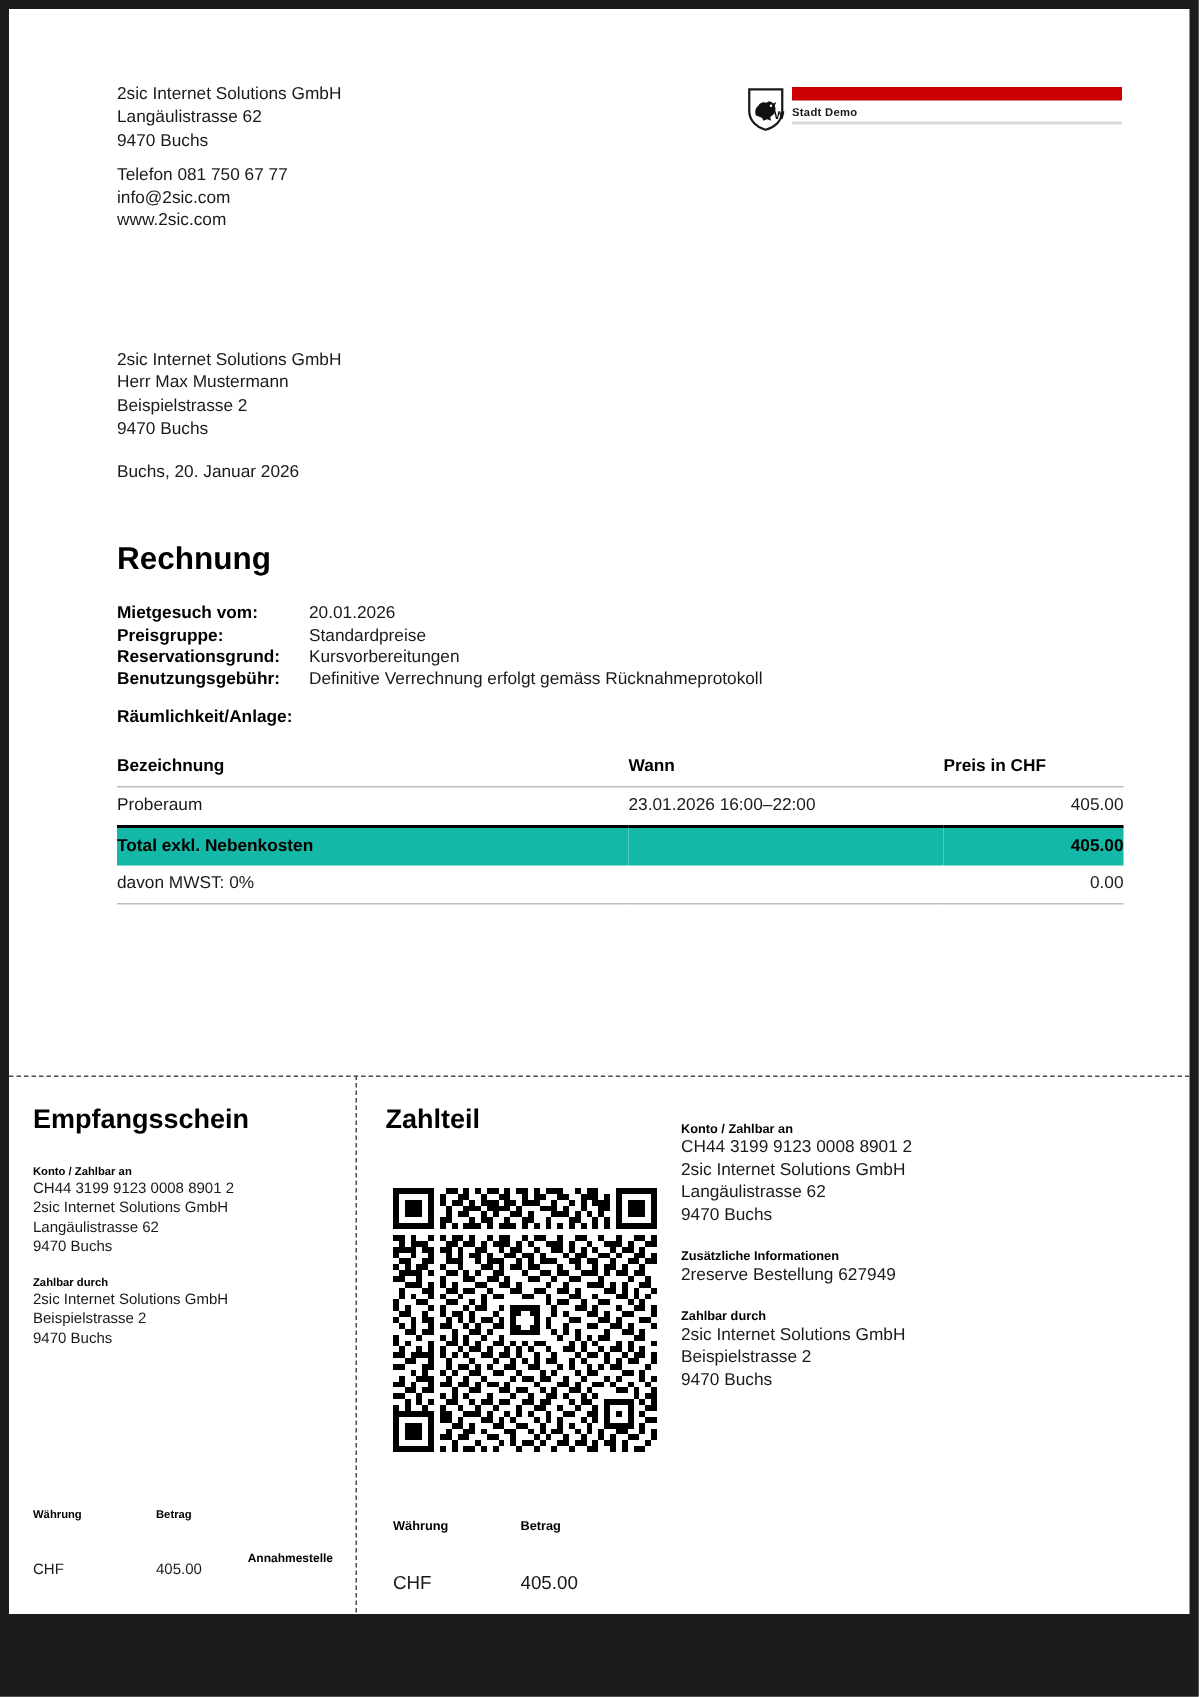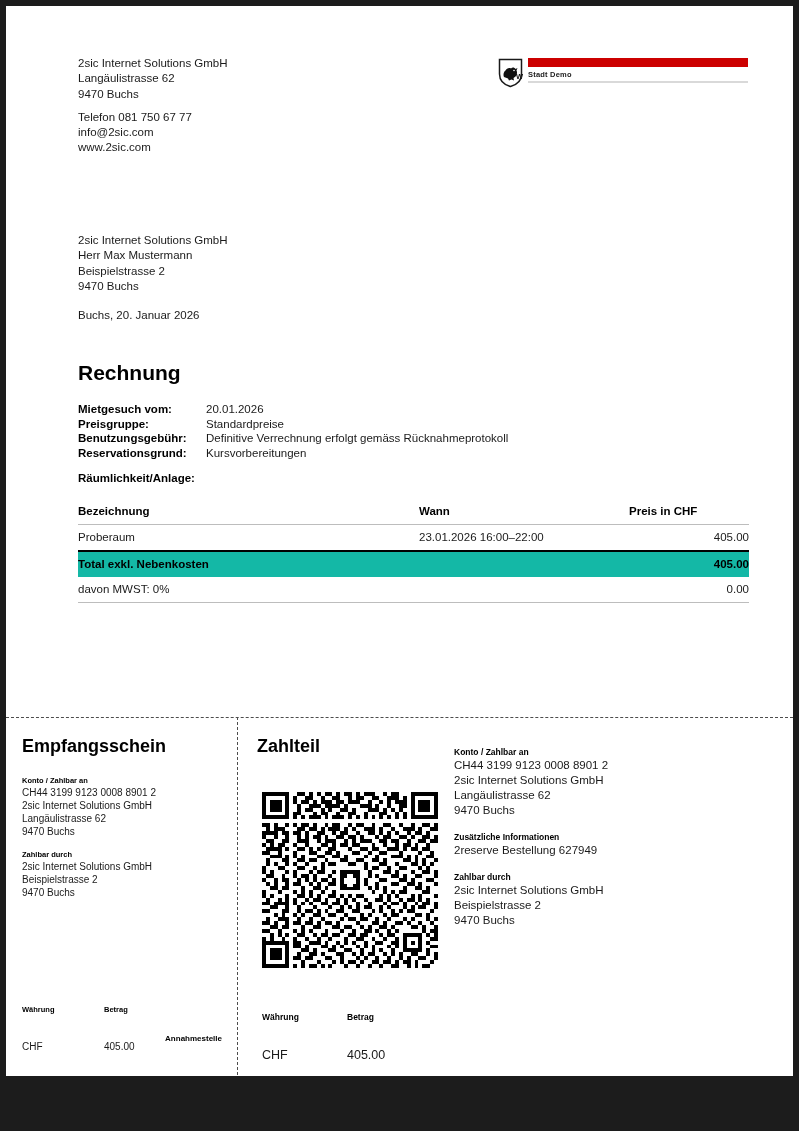--- a/index.html
+++ b/index.html
@@ -299,26 +299,26 @@
   <div class="meta">
     <div class="meta-row">
       <div class="meta-label">Mietgesuch vom:</div>
       <div class="meta-value">20.01.2026</div>
     </div>
     <div class="meta-row">
       <div class="meta-label">Preisgruppe:</div>
       <div class="meta-value">Standardpreise</div>
     </div>
     <div class="meta-row">
+      <div class="meta-label">Reservationsgrund:</div>
+      <div class="meta-value">Kursvorbereitungen</div>
+    </div>
+    <div class="meta-row">
       <div class="meta-label">Benutzungsgebühr:</div>
       <div class="meta-value">Definitive Verrechnung erfolgt gemäss Rücknahmeprotokoll</div>
-    </div>
-    <div class="meta-row">
-      <div class="meta-label">Reservationsgrund:</div>
-      <div class="meta-value">Kursvorbereitungen</div>
     </div>
   </div>
 
   <div class="section-label">Räumlichkeit/Anlage:</div>
 
   <table class="items">
     <thead>
       <tr>
         <th>Bezeichnung</th>
         <th class="col-when">Wann</th>

